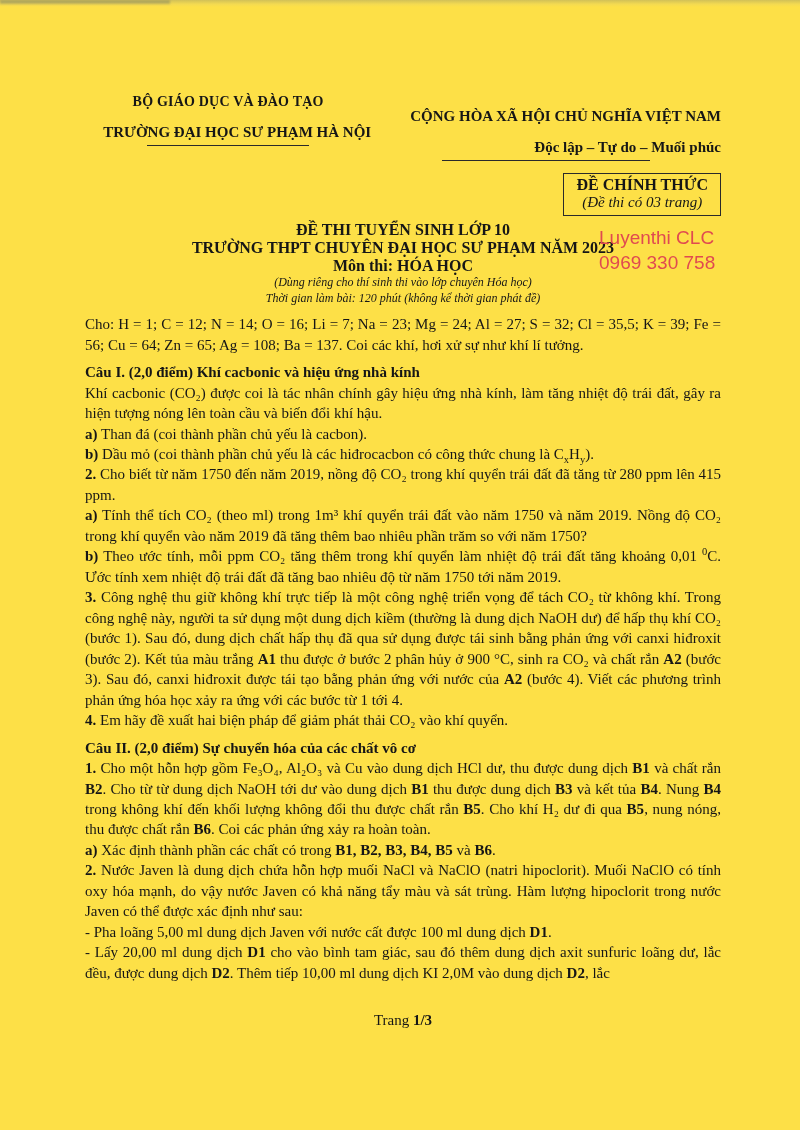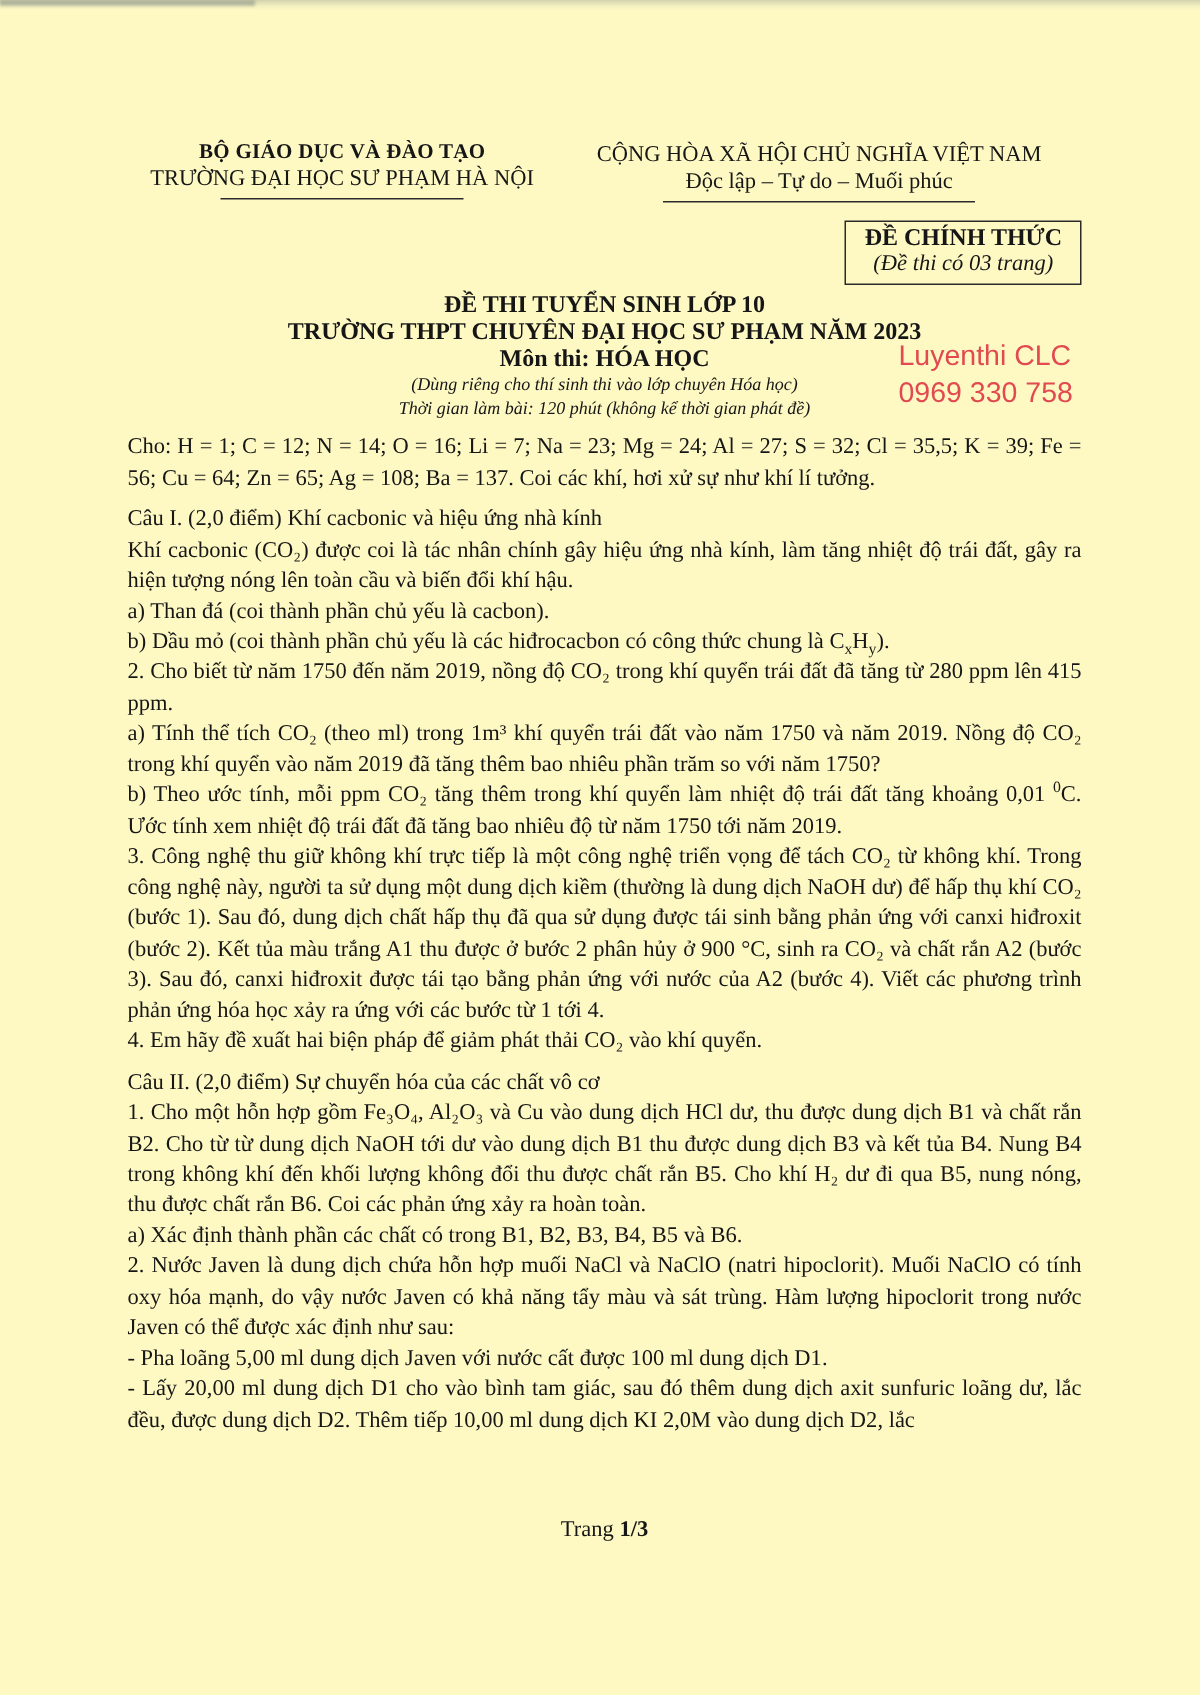--- a/index.html
+++ b/index.html
@@ -1,34 +1,34 @@
 <!DOCTYPE html>
 <html lang="vi"><head>
 <meta charset="utf-8">
 <style>
   html,body{margin:0;padding:0;background:#ffffff;}
   .sheet{
-    position:relative;width:800px;height:1130px;background:#fef9c3;
+    position:relative;width:800px;height:1130px;background:#fde047;
     font-family:"Liberation Serif","DejaVu Serif",serif;color:#161616;
     overflow:hidden;
   }
   .scan-edge{
     position:absolute;top:0;left:0;right:0;height:7px;
     background:linear-gradient(to bottom,rgba(110,120,125,.30),rgba(160,168,172,.10) 60%,transparent);
   }
   .scan-smudge{
     position:absolute;top:0;left:0;width:170px;height:4px;
     background:rgba(90,100,105,.35);filter:blur(1px);
   }
   .content{position:absolute;left:85px;top:94px;width:636px;}
   .hdr{display:flex;}
   .hdr-col-left{width:45%;text-align:center;}
   .hdr-col-right{width:55%;text-align:center;}
   .hdr-l1{font-size:14px;font-weight:bold;letter-spacing:.2px;}
-  .hdr-l2{font-size:15px;font-weight:normal;margin-top:1px;}
+  .hdr-l2{font-size:15px;font-weight:bold;margin-top:14px;text-align:right;}
   .rule{border-bottom:1.5px solid #2a2a2a;margin:4px auto 0;}
   .rule-left{width:162px;}
   .rule-right{width:208px;}
   .official-box{
     margin:12px 0 0 auto;width:fit-content;border:1.6px solid #2a2a2a;
     padding:2px 12px 4px;text-align:center;
   }
   .box-l1{font-size:16px;font-weight:bold;}
   .box-l2{font-size:15px;font-style:italic;}
   .title-block{text-align:center;margin-top:5px;}
@@ -37,21 +37,21 @@
   .t3{font-size:16px;font-weight:bold;}
   .note{font-size:12px;font-style:italic;line-height:1.3;}
   .watermark{
     position:absolute;left:599px;top:226px;width:150px;
     font-family:"Liberation Sans","DejaVu Sans",sans-serif;
     font-size:19px;line-height:1.3;
   }
   .exam-body{margin-top:8px;}
   .para{margin:0;font-size:15px;line-height:1.365;text-align:justify;}
   .para.heading{margin-top:7px;font-weight:bold;}
-  .para .b{font-weight:normal;}
+  .para .b{font-weight:bold;}
   .para .i{font-style:italic;}
   .para sub,.para sup{font-size:10.5px;line-height:0;}
   .footer{
     position:absolute;left:85px;top:1012px;width:636px;
     text-align:center;font-size:15px;
   }
   .footer .b{font-weight:bold;}
 </style>
 </head>
 <body>

